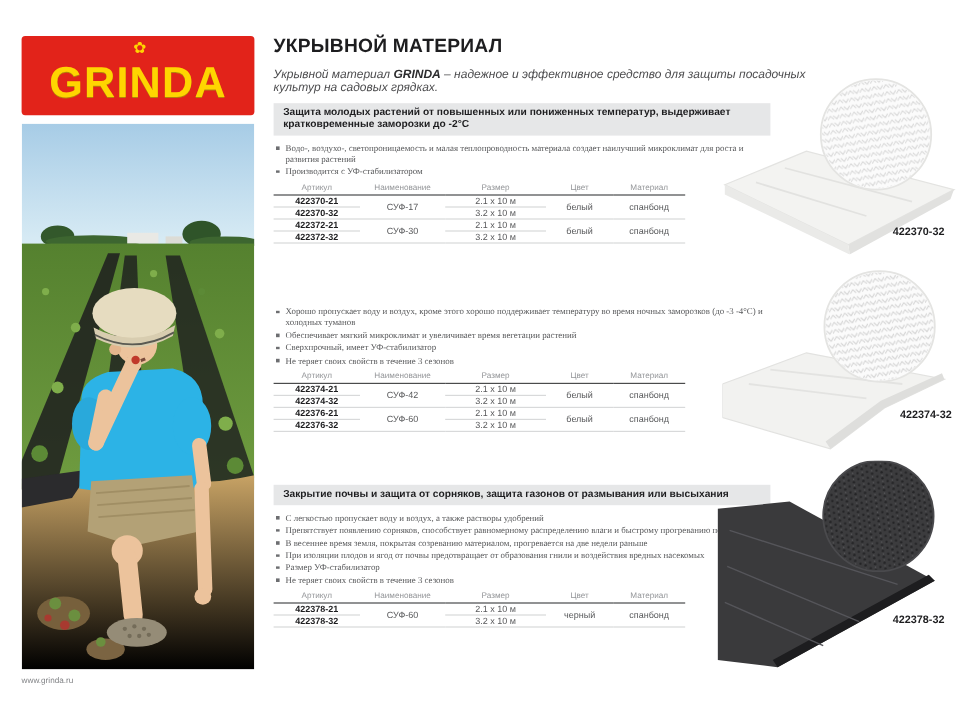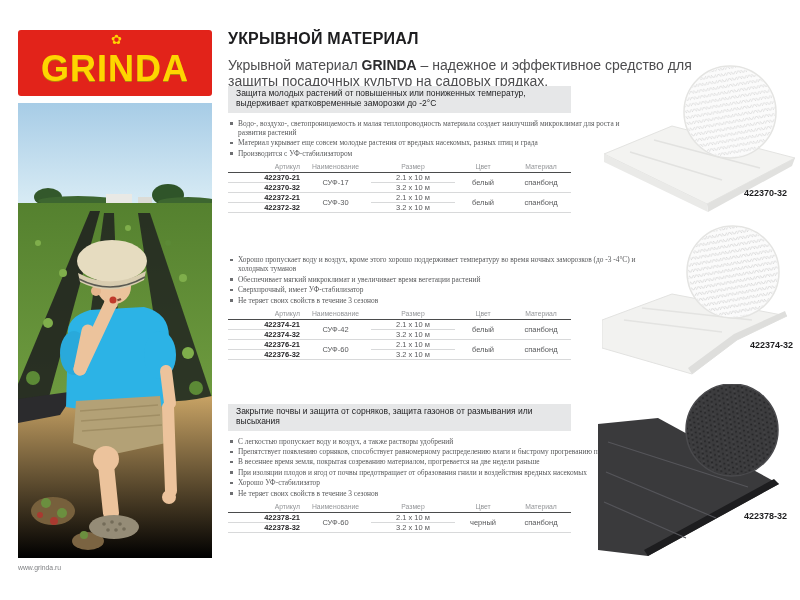--- a/index.html
+++ b/index.html
@@ -7,33 +7,33 @@
   body { font-family:"Liberation Sans", sans-serif; width:800px; height:600px; position:relative; overflow:hidden; }
   .page { position:absolute; left:0; top:0; width:800px; height:600px; background:#fff; }
 
   
   .logo { position:absolute; left:18px; top:30px; width:194px; height:66px; background:#e2231a; border-radius:3px; text-align:center; }
   .logo .flower { position:absolute; left:50%; top:3px; transform:translateX(-4px); font-size:13px; color:#ffd500; line-height:13px; }
   .logo .word { position:absolute; left:0; right:0; top:18px; font-size:36px; font-weight:bold; color:#ffd500; letter-spacing:1px; text-shadow:0 1px 0 #b4830a; }
 
   
   .title { position:absolute; left:228px; top:30px; font-size:16px; font-weight:bold; color:#1d1d1f; letter-spacing:0.2px; }
-  .subtitle { position:absolute; left:228px; top:57px; width:470px; font-size:14px; color:#4d4d4f; }
+  .subtitle { position:absolute; left:228px; top:57px; width:470px; font-size:10px; color:#4d4d4f;font-style:italic; }
   .subtitle b { color:#2c2c2e; }
 
   
   .section { position:absolute; left:228px; width:418px; }
-  .headbox { width:343px; background:#e6e7e8; padding:3px 8px 4px 8px; font-size:8.5px; line-height:9.8px; font-weight:normal; color:#1d1d1f; }
+  .headbox { width:414px; background:#e6e7e8; padding:3px 8px 4px 8px; font-size:8.5px; line-height:9.8px; font-weight:bold; color:#1d1d1f; }
   ul.bullets { list-style:none; margin-top:6px; width:412px;font-family:Liberation Serif, serif; }
   ul.bullets li { position:relative; padding-left:10px; font-size:7.4px; line-height:9.4px; color:#58595b; margin-bottom:1px; }
   ul.bullets li::before { content:""; position:absolute; left:2px; top:3.5px; width:2.5px; height:2.5px; background:#6d6e71; }
 
   table.prod { width:343px; border-collapse:collapse; table-layout:fixed; margin-top:4px; }
   table.prod th { font-size:6.8px; font-weight:normal; color:#939598; text-align:center; padding:1px 0 2px 0; border-bottom:1px solid #4a4b4c; }
-  table.prod th.l, table.prod td.art { text-align:right; }
+  table.prod th.l, table.prod td.art { text-align:center; }
   table.prod td { font-size:7.5px; color:#58595b; text-align:center; height:10px; padding:0; border-bottom:1px solid #d8d9da; }
   table.prod td.art { font-weight:bold; color:#1d1d1f; }
 
   
   .product-label { position:absolute; font-size:9px; font-weight:bold; color:#1d1d1f; }
   .pimg { position:absolute; }
 
   
   .photo { position:absolute; left:18px; top:103px; width:194px; height:455px; overflow:hidden; }
   .siteurl { position:absolute; left:18px; top:564px; font-size:6.8px; color:#808285; }
@@ -140,21 +140,20 @@
             <circle cx="106" cy="426" r="1.8"></circle>
         </g>
       </g>
     </svg>
   </div>
 
   <div class="section" style="top:86px">
     <div class="headbox">Защита молодых растений от повышенных или пониженных температур, выдерживает кратковременные заморозки до -2°С</div>
     <ul class="bullets">
       <li>Водо-, воздухо-, светопроницаемость и малая теплопроводность материала создает наилучший микроклимат для роста и развития растений</li>
-      <li>Материал укрывает еще совсем молодые растения от вредных насекомых, разных птиц и града</li>
       <li>Производится с УФ-стабилизатором</li>
     </ul>
     <table class="prod">
       <colgroup>
           <col style="width:72px">
           <col style="width:71px">
           <col style="width:84px">
           <col style="width:56px">
           <col style="width:60px">
         </colgroup>
@@ -245,21 +244,21 @@
     </table>
   </div>
 
   <div class="section" style="top:404px">
     <div class="headbox">Закрытие почвы и защита от сорняков, защита газонов от размывания или высыхания</div>
     <ul class="bullets">
       <li>С легкостью пропускает воду и воздух, а также растворы удобрений</li>
       <li>Препятствует появлению сорняков, способствует равномерному распределению влаги и быстрому прогреванию почвы</li>
       <li>В весеннее время земля, покрытая созреванию материалом, прогревается на две недели раньше</li>
       <li>При изоляции плодов и ягод от почвы предотвращает от образования гнили и воздействия вредных насекомых</li>
-      <li>Хорошо УФ-стабилизатор</li>
+      <li>Размер УФ-стабилизатор</li>
       <li>Не теряет своих свойств в течение 3 сезонов</li>
     </ul>
     <table class="prod">
       <colgroup>
           <col style="width:72px">
           <col style="width:71px">
           <col style="width:84px">
           <col style="width:56px">
           <col style="width:60px">
         </colgroup>

